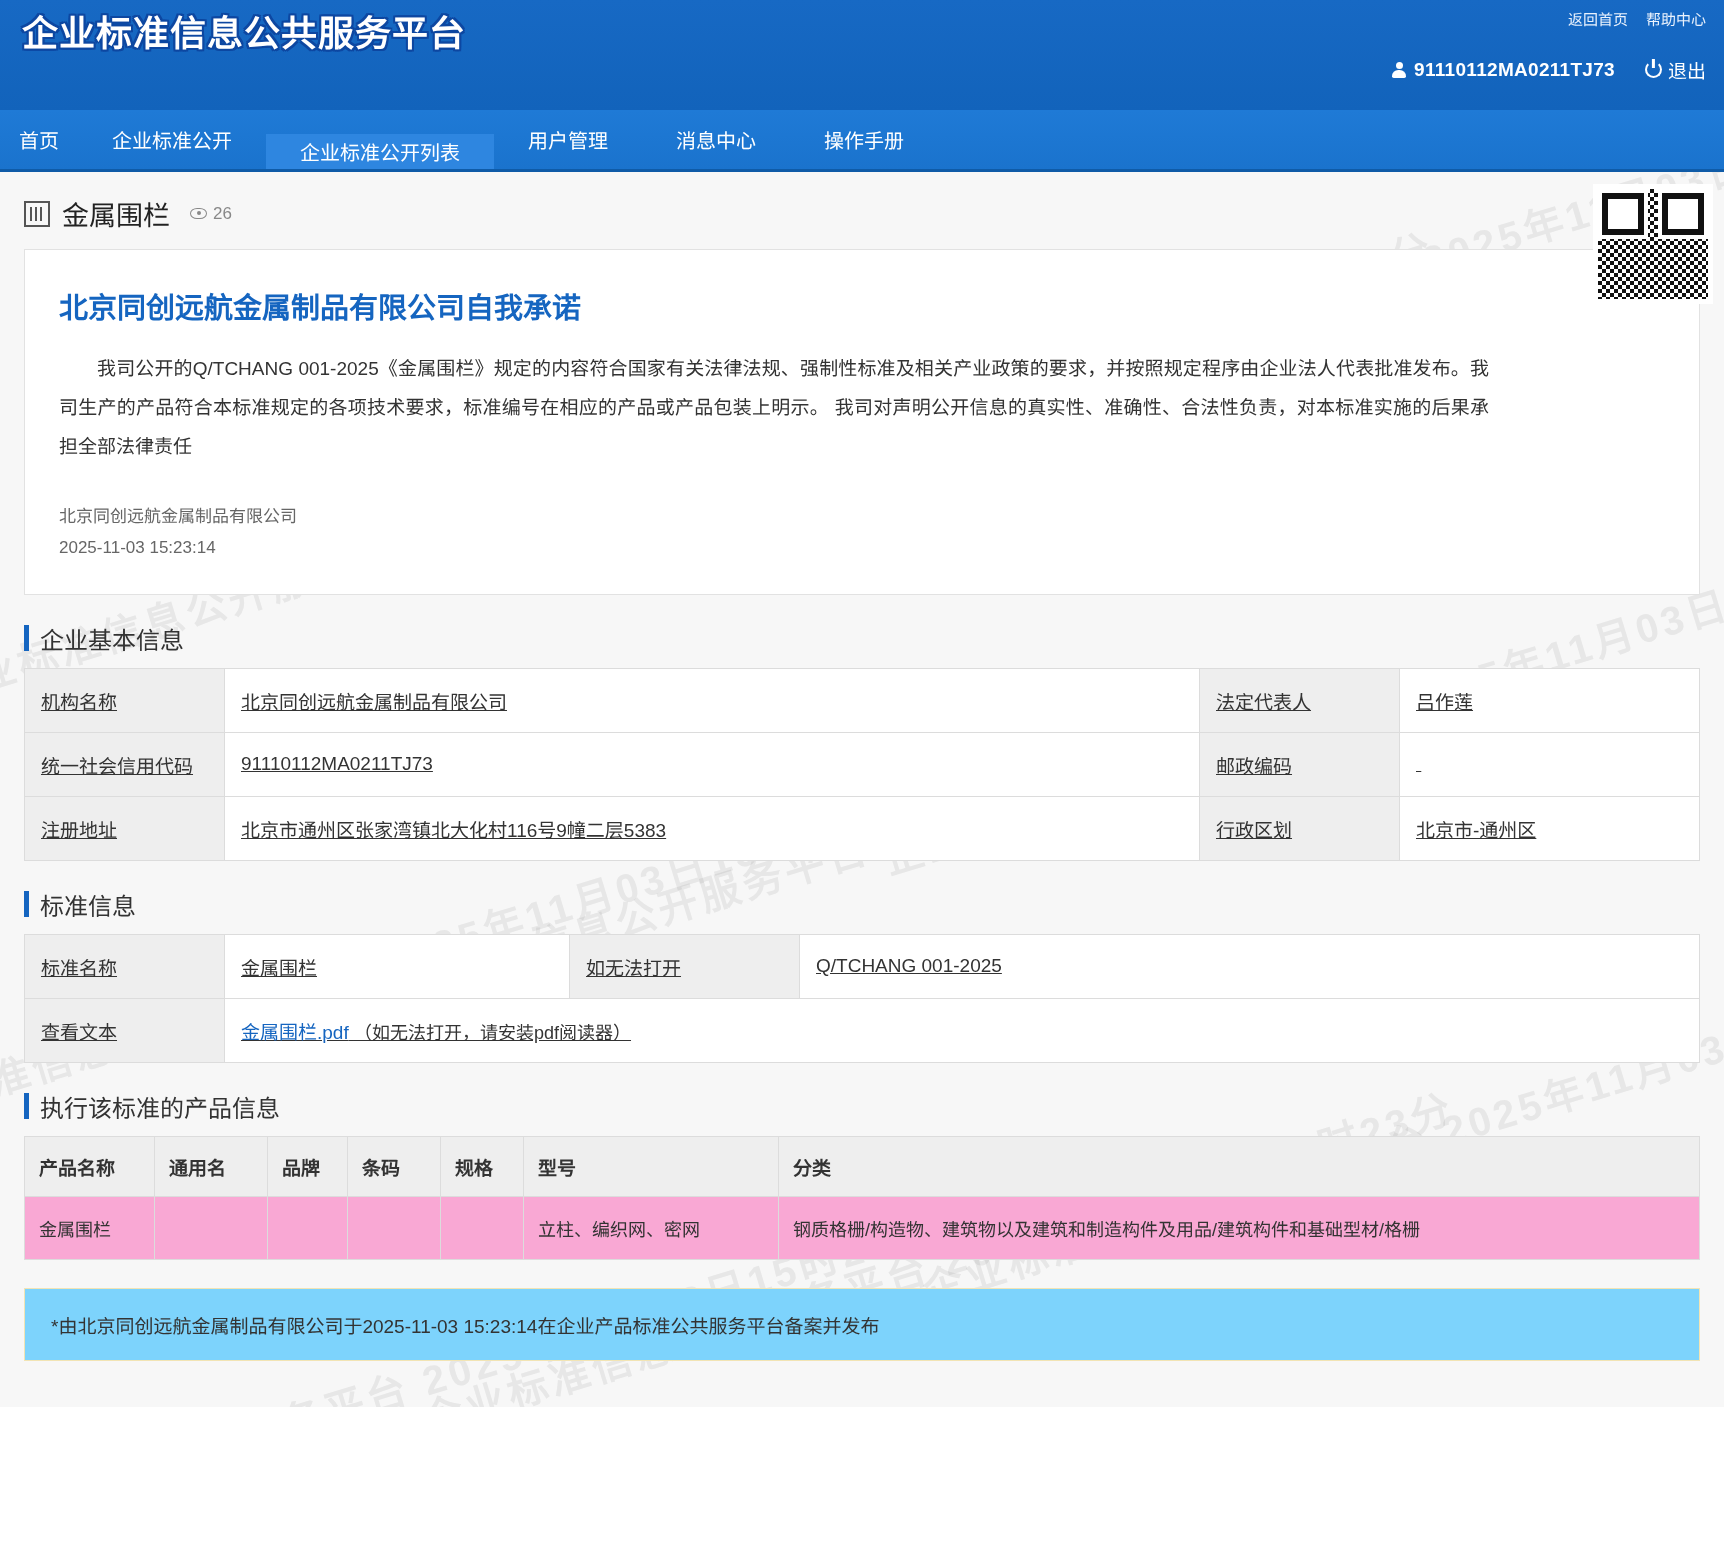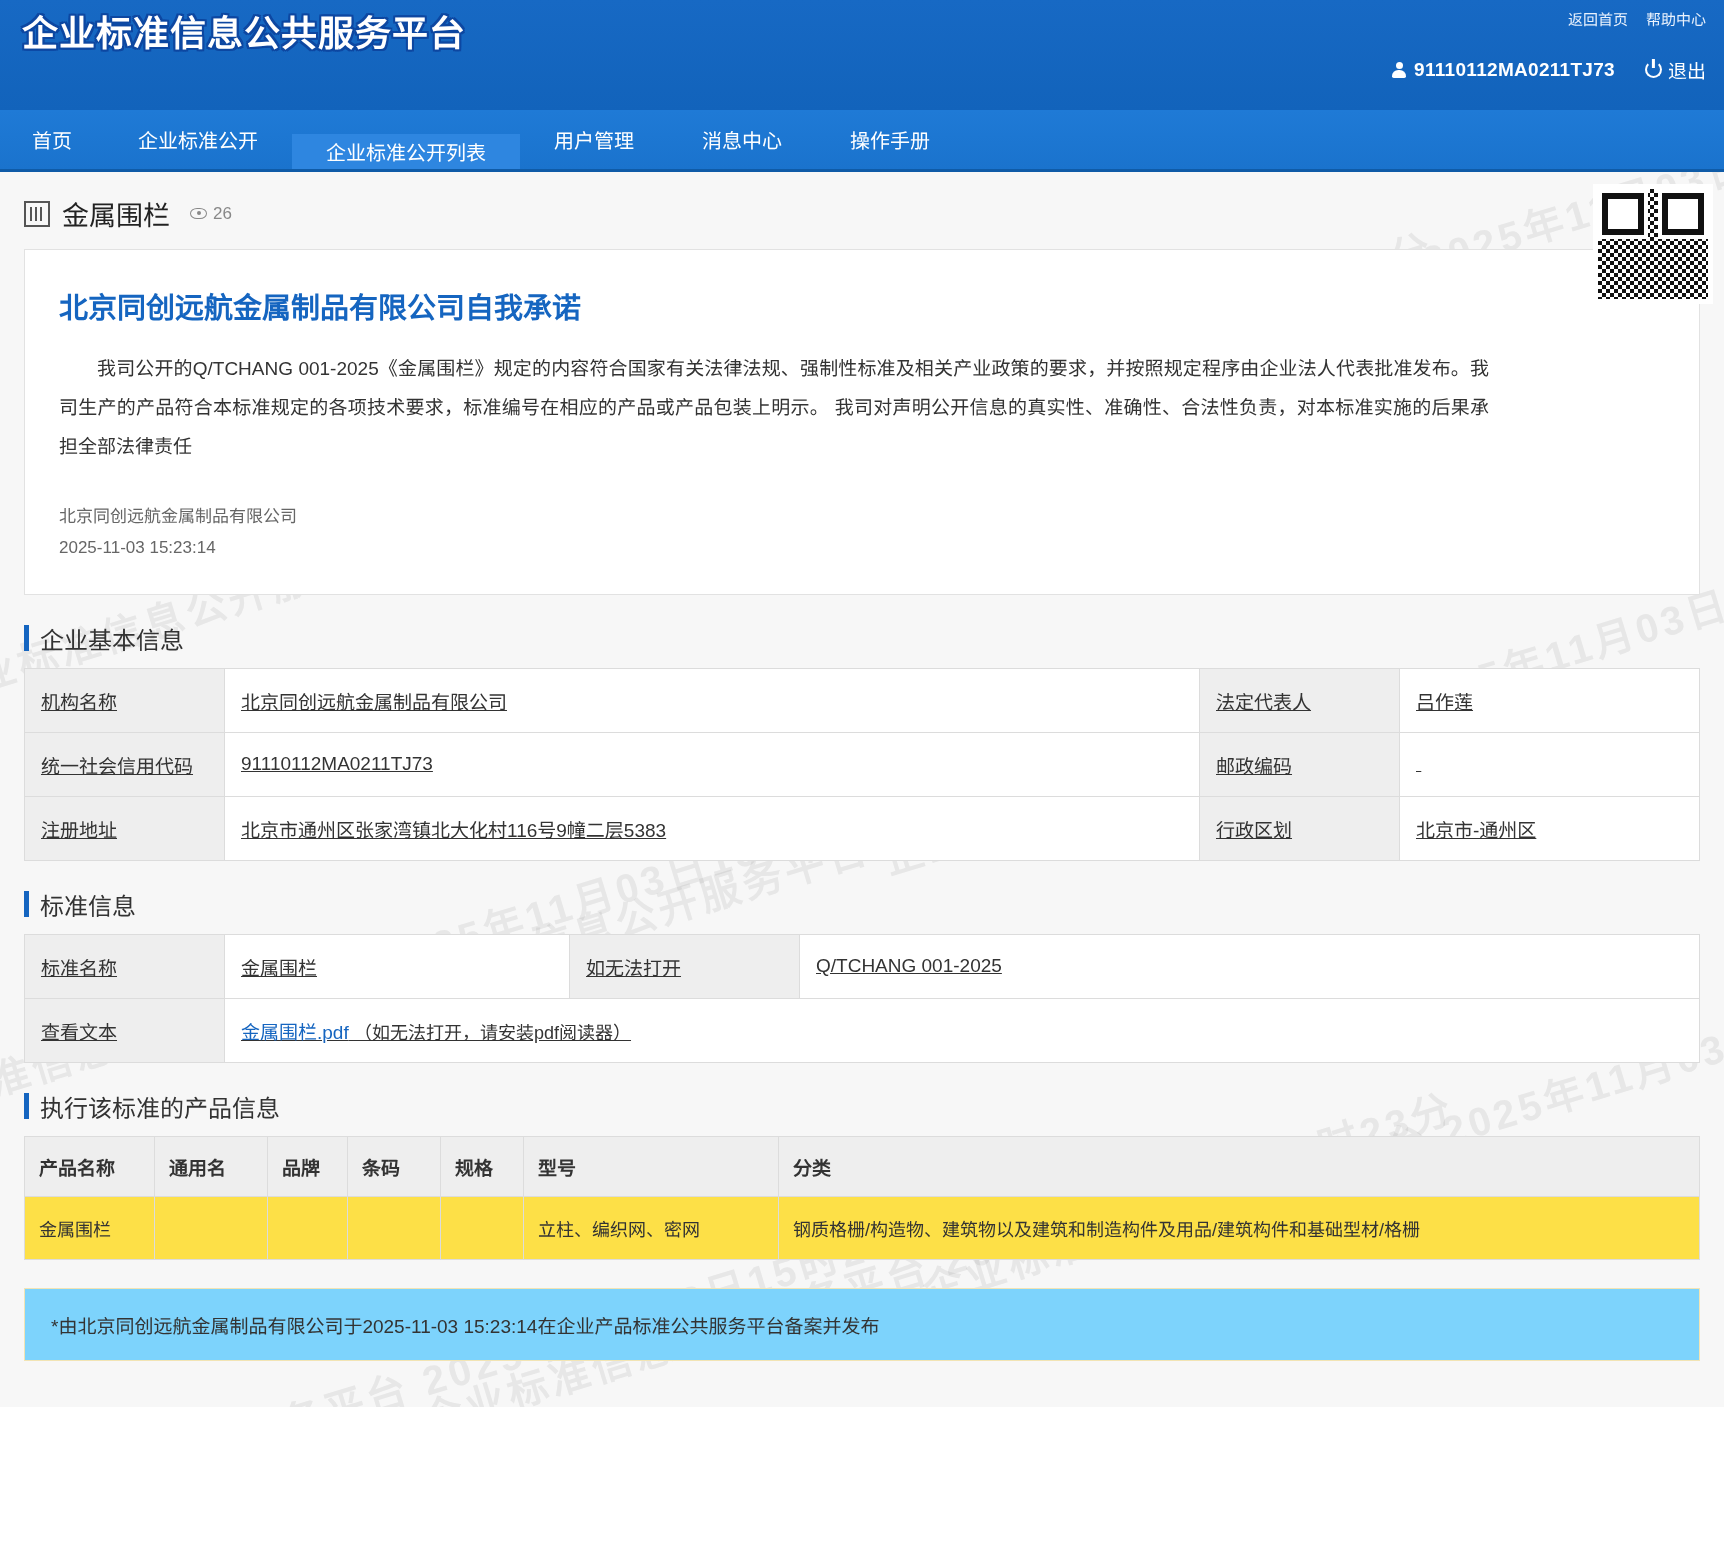--- a/index.html
+++ b/index.html
@@ -106,21 +106,21 @@
   .nav-item {
     display: flex;
     align-items: center;
     justify-content: center;
     color: #fff;
     font-size: 20px;
     padding: 0 34px;
     cursor: pointer;
     white-space: nowrap;
   }
-  .nav-item:first-child { padding: 0 32px; }
+  .nav-item:first-child { padding: 0 19px; }
   .nav-item.active { background: #2e86e0; margin-top: 24px; }
 
   
   .page {
     position: relative;
     background: #f7f7f7;
     padding: 0 0 0 0;
     overflow: hidden;
   }
   .watermark {
@@ -272,21 +272,21 @@
   }
   table.info td.label-mid { background: #eeeeee; width: 200px; }
   .link { color: #1565c0; text-decoration: none; cursor: pointer; }
   .pdf-note { color: #333; font-size: 18px; }
 
   
   table.product {
     width: calc(100% - 48px);
     margin: 0 24px;
     border-collapse: collapse;
-    background: #fde047;
+    background: #f9a8d4;
     table-layout: fixed;
   }
   table.product th {
     background: #eeeeee;
     border: 1px solid #dcdcdc;
     font-size: 19px;
     font-weight: bold;
     color: #333;
     padding: 16px 14px;
     text-align: left;

